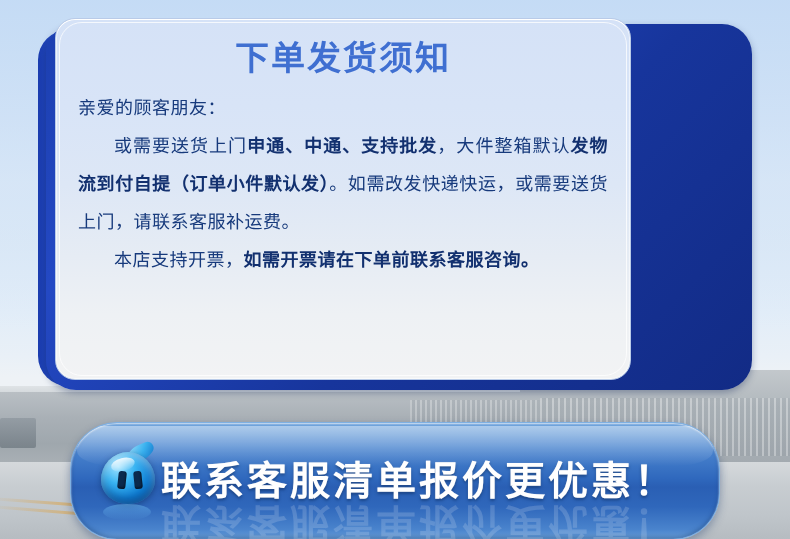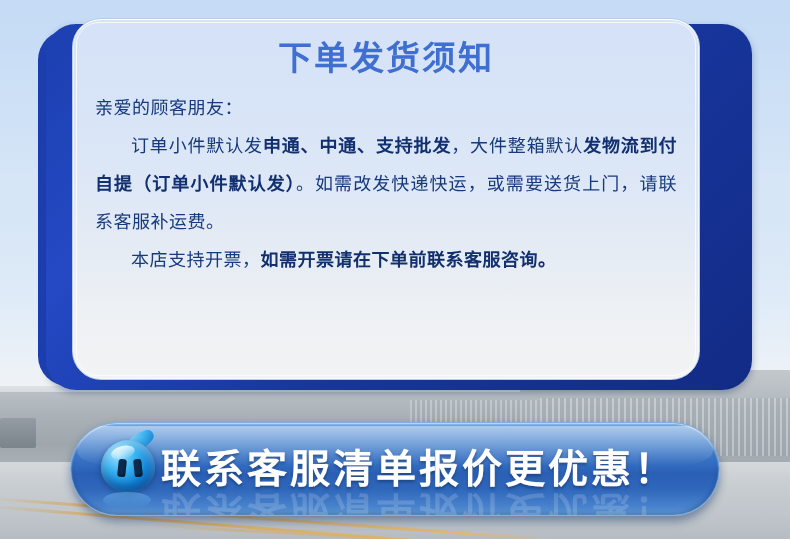--- a/index.html
+++ b/index.html
@@ -95,22 +95,22 @@
   }
   .card-slab-left{
     position:absolute;
     left:38px; top:30px; width:70px; height:356px;
     border-radius:30px 0 0 30px;
     background:linear-gradient(90deg,#1b3db0 0%,#2a53cf 45%,#1a3ba8 100%);
   }
 
   .card{
     position:absolute;
-    left:72px; top:18px; width:628px; height:362px;
-    border-radius:29px;
+    left:55px; top:18px; width:576px; height:362px;
+    border-radius:20px;
     background:linear-gradient(180deg,
        #d5e2f7 0%,
        #d8e4f7 24%,
        #dde7f6 46%,
        #e6ecf4 66%,
        #eef1f4 82%,
        #f2f3f4 100%);
     border:1px solid #b9cbe8;
     box-shadow:inset 0 1px 0 #ffffff, inset 0 0 0 1px rgba(255,255,255,.55);
     overflow:hidden;
@@ -150,21 +150,21 @@
   
   .cta-shadow{
     position:absolute;
     left:74px; top:430px; width:644px; height:92px;
     border-radius:46px;
     background:rgba(40,70,120,.22);
     filter:blur(5px);
   }
   .cta{
     position:absolute;
-    left:70px; top:422px; width:650px; height:94px;
+    left:70px; top:422px; width:650px; height:118px;
     border-radius:47px;
     background:
       linear-gradient(180deg,
         #6ea4dd 0%,
         #4b85cf 22%,
         #2f68bd 48%,
         #2a5fb4 55%,
         #2f67bb 72%,
         #4a84cd 92%,
         #6aa0da 100%);
@@ -270,21 +270,21 @@
   <div class="card-slab"></div>
 
   <div class="card">
     <div class="card-title">下单发货须知</div>
 
     <div class="card-body">
       <div class="para">亲爱的顾客朋友：</div>
 
 
       <div class="para indent">
-        <span>订单小件默认发</span><span class="b">申通、中通、支持批发</span><span>，大件整箱默认</span><span class="b">发物流到付自提（订单小件默认发）</span><span>。如需改发快递快运，或需要送货上门，请联系客服补运费。</span>
+        <span>或需要送货上门</span><span class="b">申通、中通、支持批发</span><span>，大件整箱默认</span><span class="b">发物流到付自提（订单小件默认发）</span><span>。如需改发快递快运，或需要送货上门，请联系客服补运费。</span>
       </div>
 
       <div class="para indent">
         <span>本店支持开票，</span><span class="b">如需开票请在下单前联系客服咨询。</span>
       </div>
     </div>
   </div>
 
   <div class="cta-shadow"></div>
   <div class="cta">

